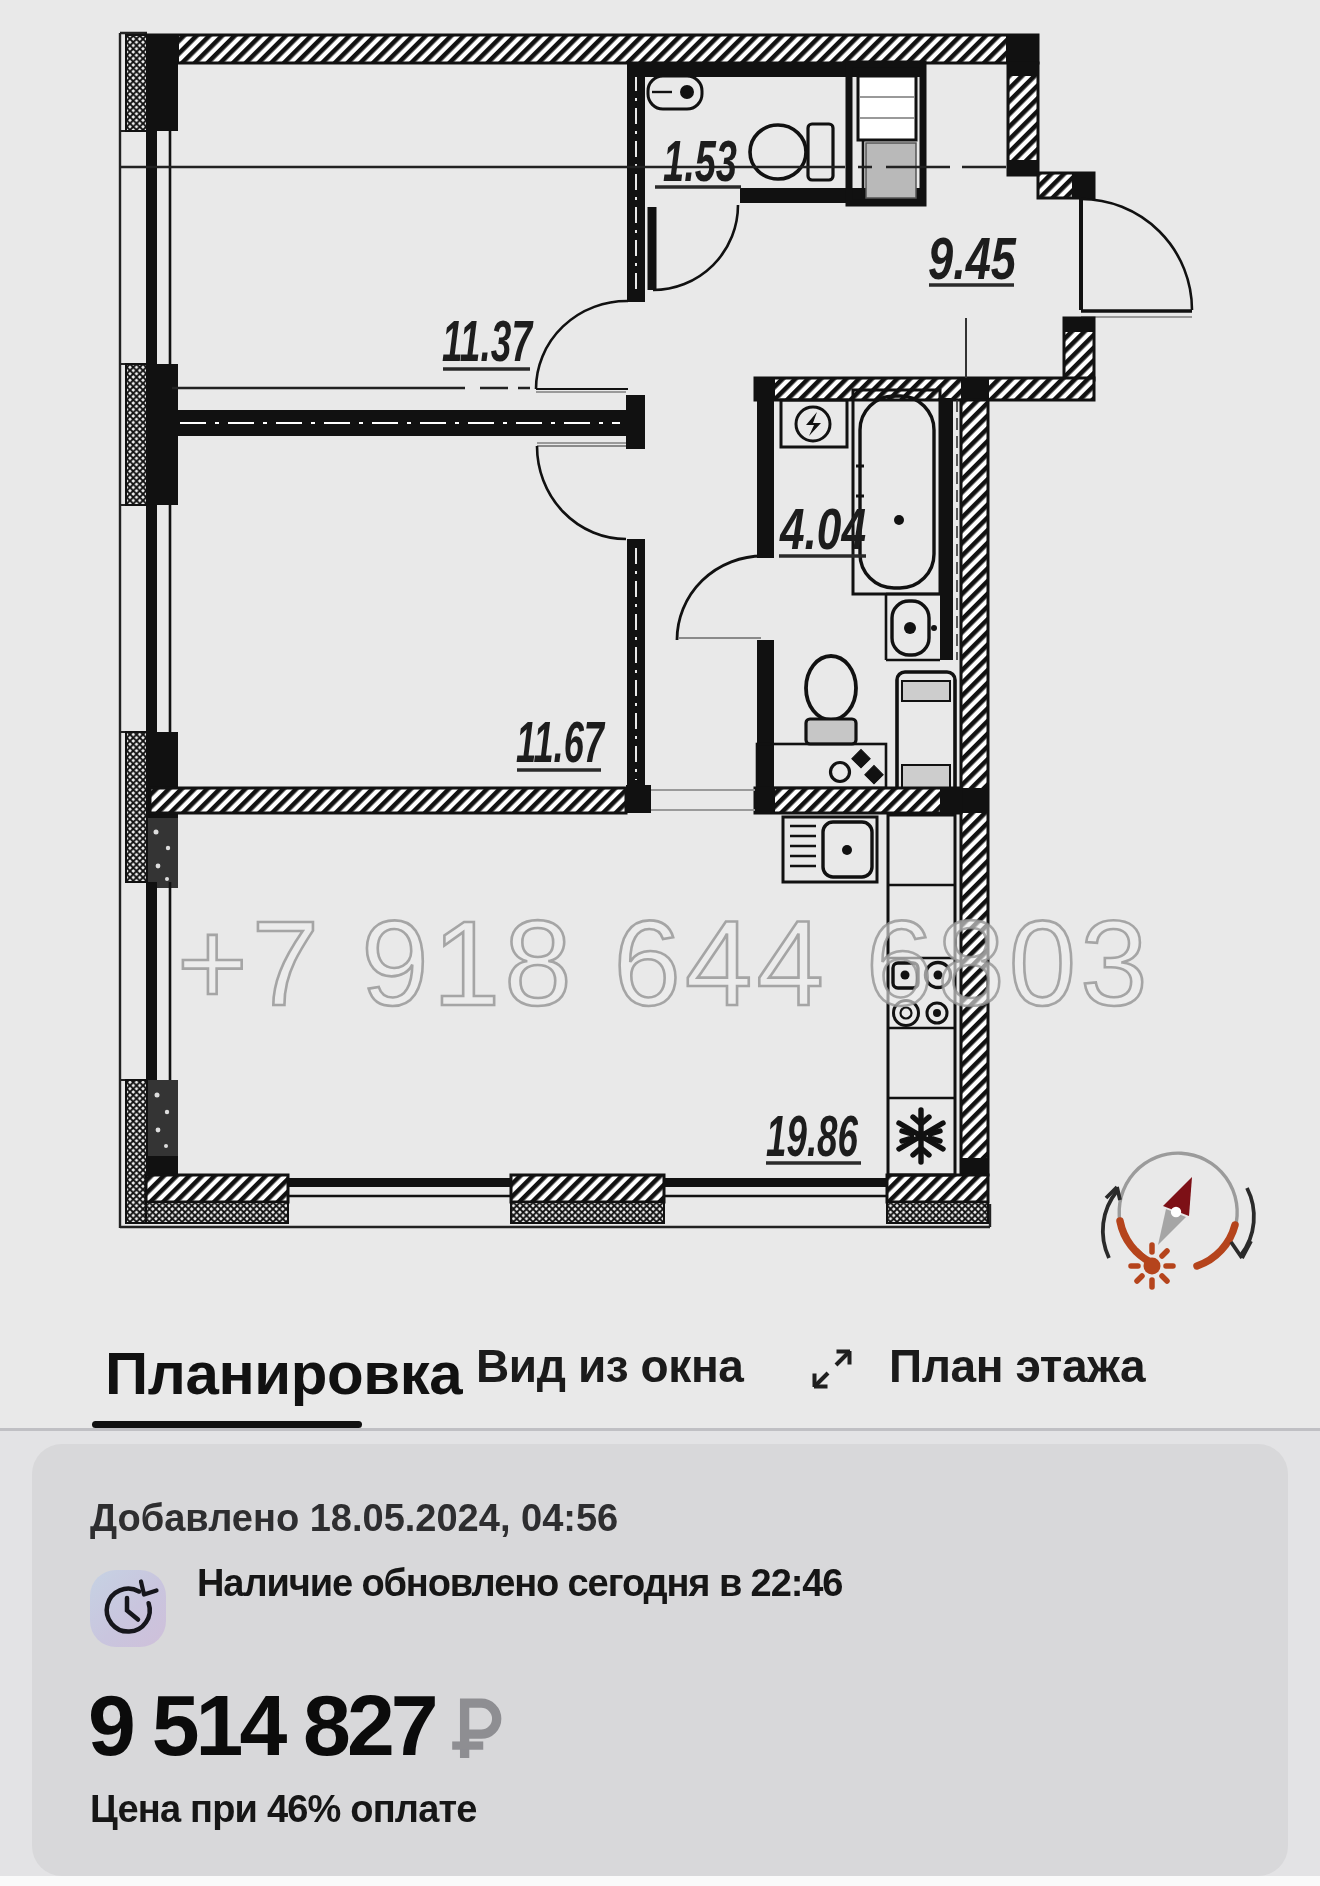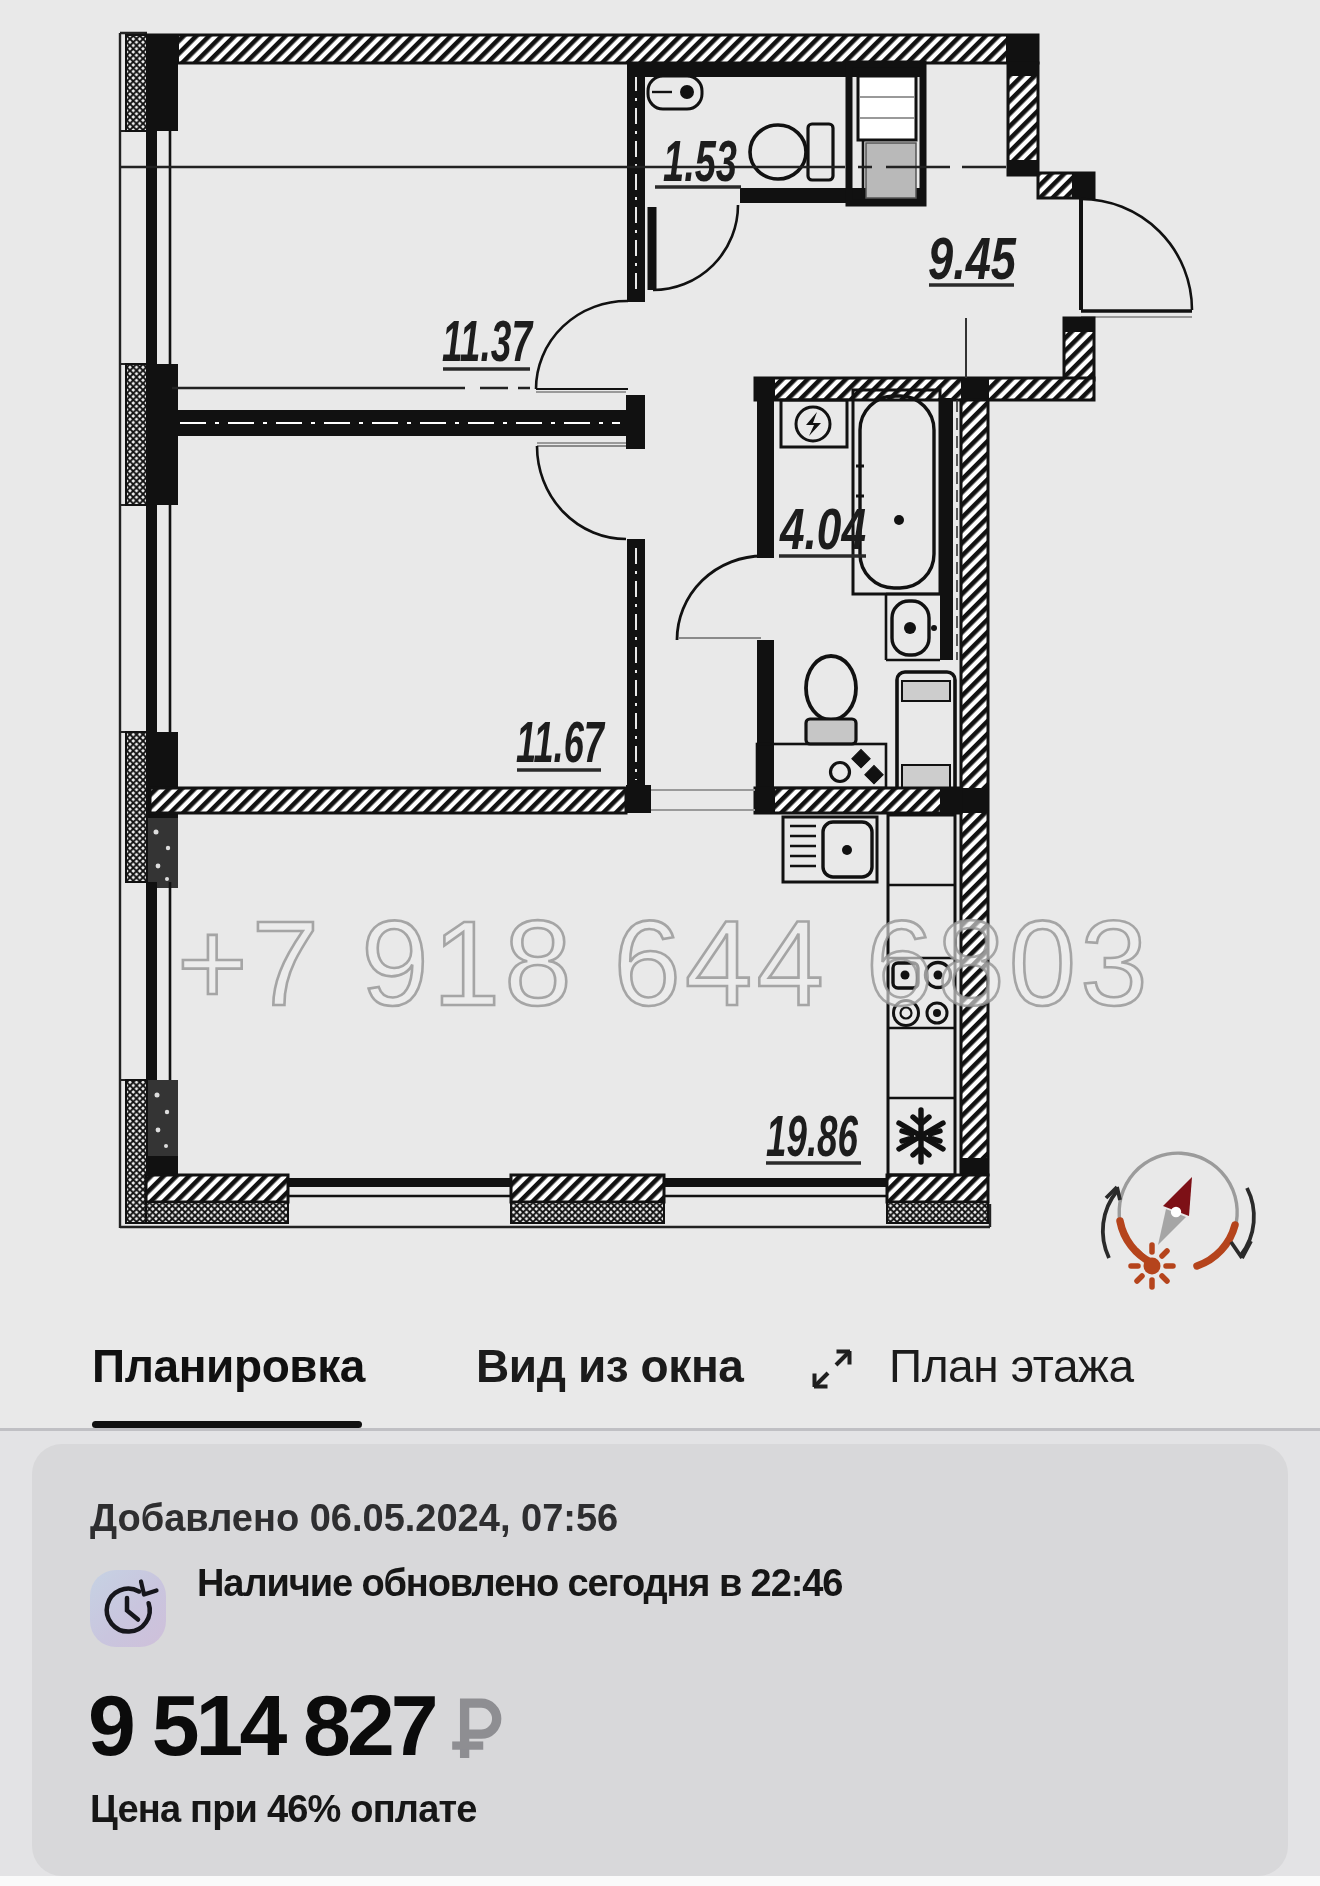--- a/index.html
+++ b/index.html
@@ -289,47 +289,47 @@
       <path d="M1106,1198 L1117,1187 M1117,1187 L1120,1200"></path>
       <path d="M1247,1188 A63,63 0 0 1 1241,1255"></path>
       <path d="M1231,1242 L1242,1258 M1242,1258 L1251,1241"></path>
     </g>
   </g>
 </g>
 </svg>
 
 <div class="abs" style="left:0;top:1336px;width:1320px;height:92px;">
 
-  <div class="abs" style="left:92px;top:3px;font-size:46px;font-weight:bold;color:#111;letter-spacing:-0.4px;">Планировка</div>
+  <div class="abs" style="left:105px;top:3px;font-size:60px;font-weight:bold;color:#111;letter-spacing:-0.4px;">Планировка</div>
 
   <div class="abs" style="left:450px;top:3px;font-size:46px;font-weight:bold;color:#1b1b1b;letter-spacing:-0.4px;margin-left:26px;">Вид из окна</div>
 
   <svg class="abs" style="left:811px;top:12px" width="42" height="42" viewBox="0 0 42 42">
     <g stroke="#1f1f1f" stroke-width="4" fill="none">
       <path d="M25,17 L37,5"></path>
       <path d="M25.5,3.5 L39,3.5 M38.5,3 L38.5,16.5"></path>
       <path d="M17,25 L5,37"></path>
       <path d="M3.5,25.5 L3.5,39 M3,38.5 L16.5,38.5"></path>
     </g>
   </svg>
 
-  <div class="abs" style="left:889px;top:3px;font-size:46px;font-weight:normal;color:#1b1b1b;letter-spacing:-0.4px;">План этажа</div>
+  <div class="abs" style="left:889px;top:3px;font-size:46px;font-weight:bold;color:#1b1b1b;letter-spacing:-0.4px;">План этажа</div>
 
   <div class="abs" style="left:92px;top:85px;width:270px;height:7px;background:#111;border-radius:4px;"></div>
 </div>
 
 <div class="abs" style="left:0;top:1428px;width:1320px;height:3px;background:#c0c0c4;"></div>
 
 <div class="abs" style="left:0;top:1431px;width:1320px;height:455px;background:#e3e3e5;"></div>
 
 <div class="abs" style="left:0;top:1876px;width:1320px;height:10px;background:#fafafa;"></div>
 
 <div class="abs" style="left:32px;top:1444px;width:1256px;height:432px;background:#d8d8da;border-radius:30px;"></div>
 
-<div class="abs" style="left:90px;top:1497px;font-size:38px;font-weight:bold;color:#2e2e30;">Добавлено 06.05.2024, 07:56</div>
+<div class="abs" style="left:90px;top:1497px;font-size:38px;font-weight:bold;color:#2e2e30;">Добавлено 18.05.2024, 04:56</div>
 
 <svg class="abs" style="left:90px;top:1569px" width="76" height="79" viewBox="0 0 76 79">
   <defs>
     <linearGradient id="cg" x1="0" y1="0" x2="1" y2="1">
       <stop offset="0" stop-color="#c6d2e3"></stop>
       <stop offset="0.55" stop-color="#c9c5de"></stop>
       <stop offset="1" stop-color="#cfc0da"></stop>
     </linearGradient>
   </defs>
   <rect x="0" y="1" width="76" height="77" rx="26" fill="url(#cg)"></rect>

